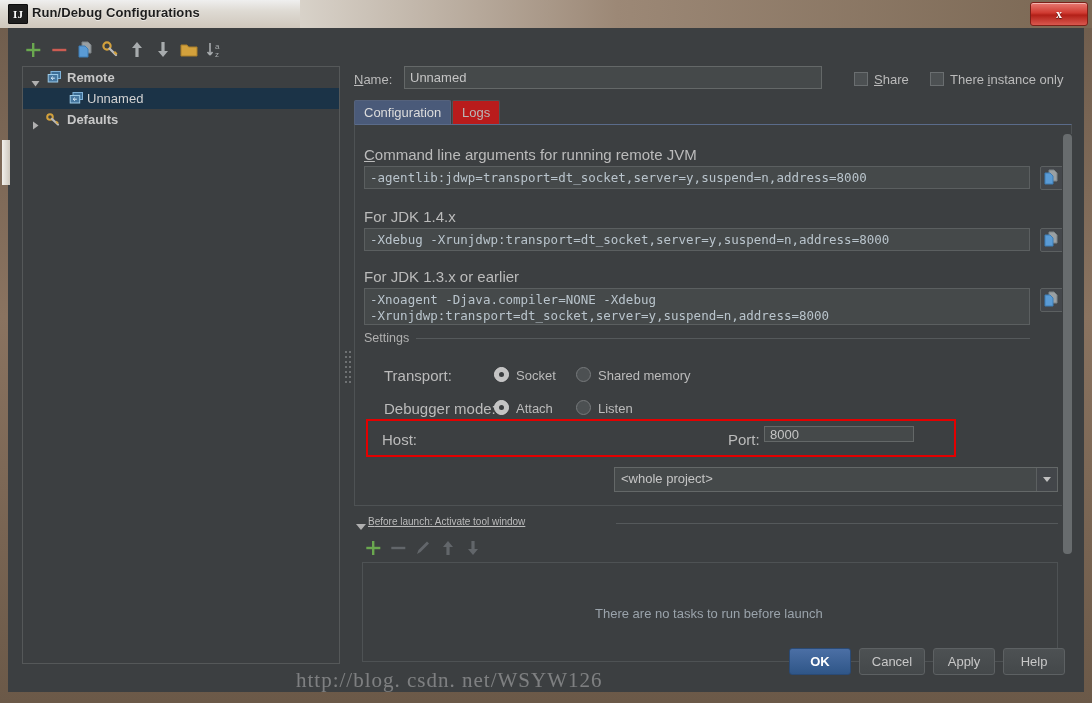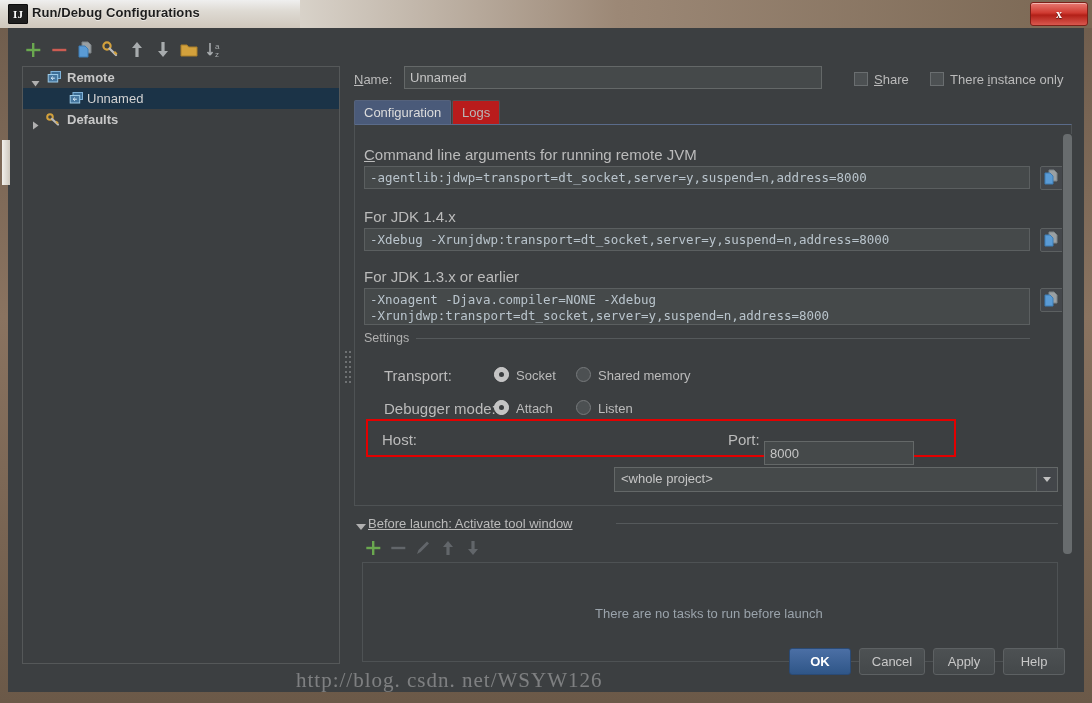--- a/index.html
+++ b/index.html
@@ -198,21 +198,21 @@
     position: absolute; right: 0; top: 0; width: 20px; height: 100%;
     background: #43464a; border-left: 1px solid #5c6061;
   }
   .combo-arrow::after {
     content: ""; position: absolute; left: 6px; top: 9px;
     border-left: 4px solid transparent; border-right: 4px solid transparent;
     border-top: 5px solid #c0c0c0;
   }
   
   .bl-header {
-    position: absolute; font-size: 13px; color: #bbbbbb; white-space: nowrap;
+    position: absolute; font-size: 10px; color: #bbbbbb; white-space: nowrap;
   }
   .bl-tri {
     position: absolute; width: 0; height: 0;
     border-left: 5px solid transparent; border-right: 5px solid transparent;
     border-top: 6px solid #b0b0b0;
   }
   .bl-list {
     position: absolute; border: 1px solid #4e5254; box-sizing: border-box;
     background: #3c3f41;
   }
@@ -442,21 +442,21 @@
       <div class="radio-wrap" style="left:140px; top:366px;">
         <span class="radio on"></span><span>Attach</span>
       </div>
       <div class="radio-wrap" style="left:222px; top:366px;">
         <span class="radio"></span><span>Listen</span>
       </div>
 
       <div class="hp-highlight" style="left:12px; top:385px; width:590px; height:38px;"></div>
       <div class="fld-label" style="left:28px; top:397px;">Host:</div>
       <div class="fld-label" style="left:374px; top:397px;">Port:</div>
-      <input class="txt-input" style="left: 410px; top: 392px; width: 150px; height: 24px; margin-top: 15px;" value="8000">
+      <input class="txt-input" style="left: 410px; top: 392px; width: 150px; height: 16px;" value="8000">
 
       <div class="combo" style="left:260px; top:433px; width:444px; height:25px;">
         <span class="combo-val">&lt;whole project&gt;</span>
         <span class="combo-arrow"></span>
       </div>
 
       <div class="bl-tri" style="left:2px; top:490px;"></div>
       <div class="bl-header" style="left:14px; top:482px;"><span class="u">B</span><span class="u">efore launch: Activate tool window</span></div>
       <div class="grp-line" style="left:262px; top:489px; width:442px;"></div>
 

